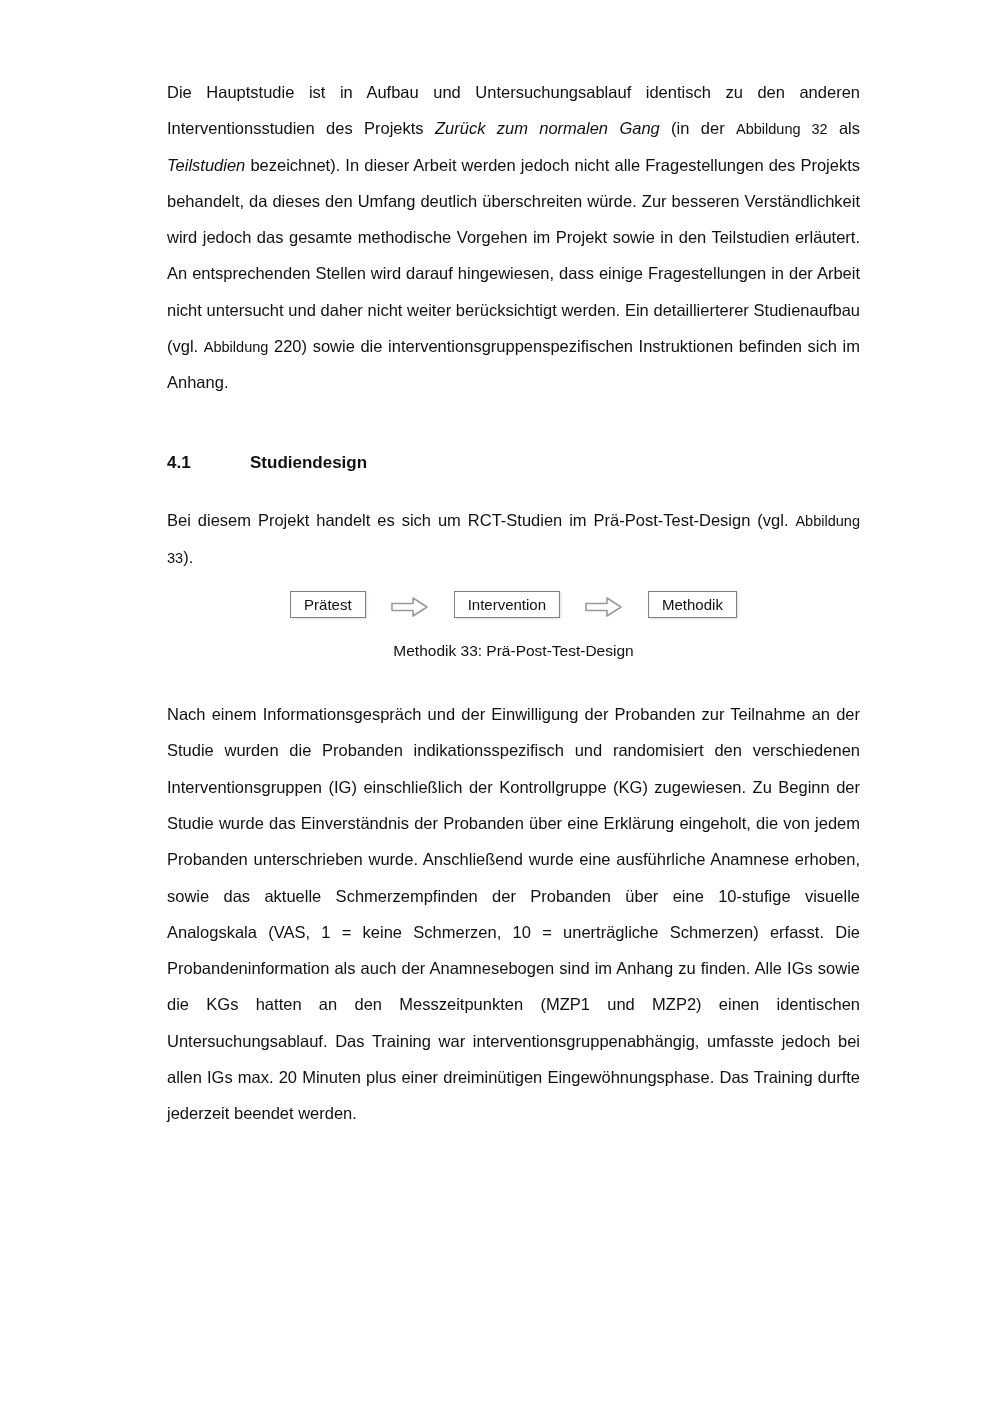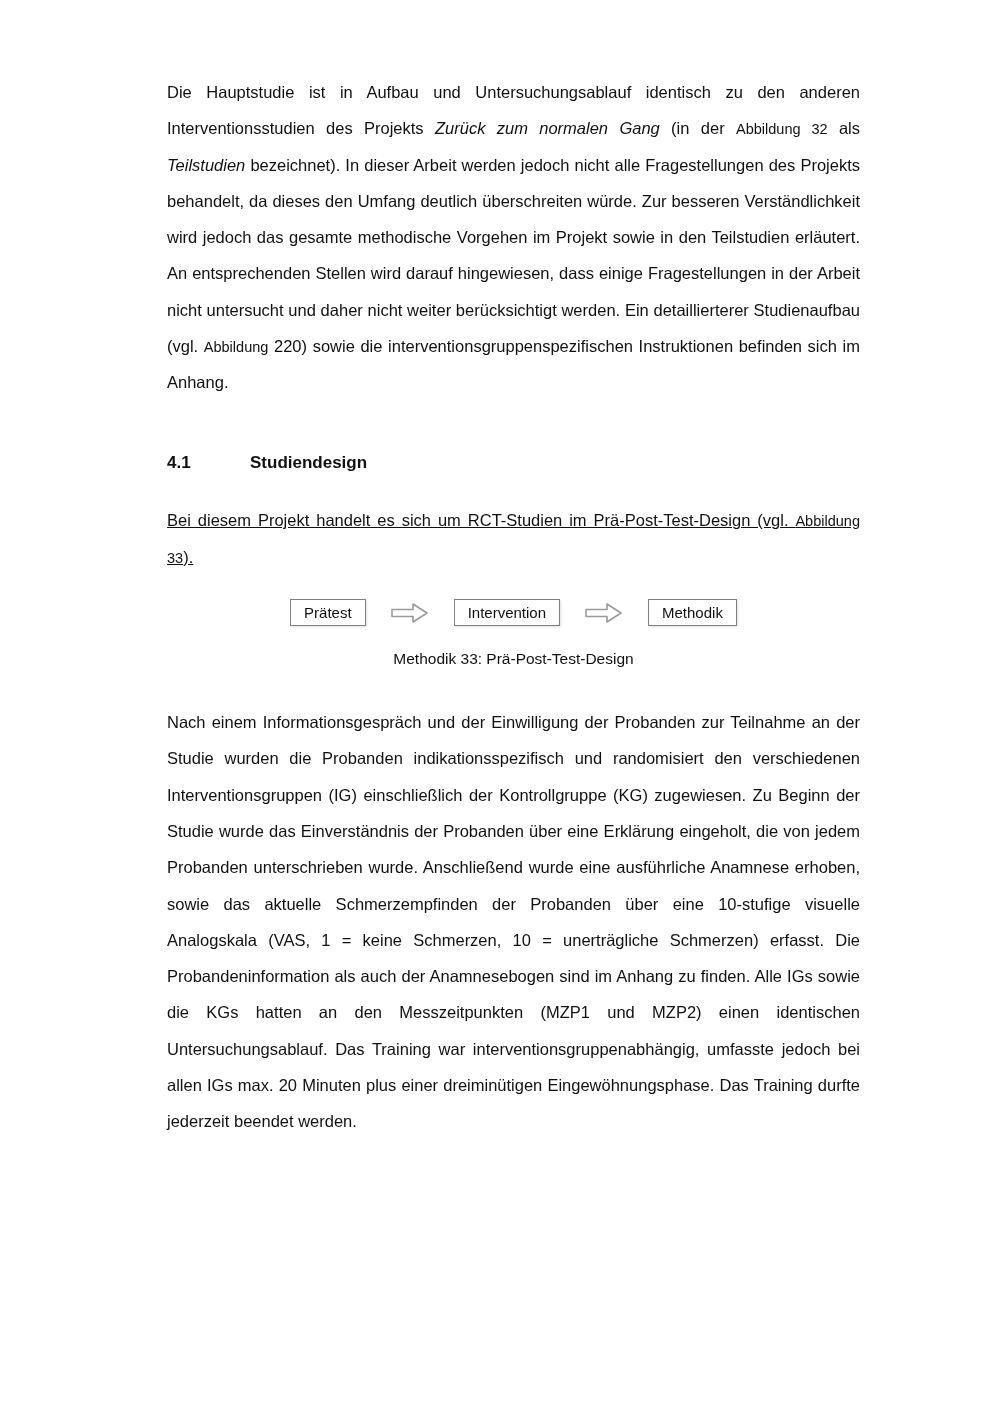--- a/index.html
+++ b/index.html
@@ -31,39 +31,39 @@
     border-bottom: 1px solid #333;
   }
   .body-text {
     font-size: 16.5px;
     line-height: 2.2;
     text-align: justify;
     hyphens: auto;
     -webkit-hyphens: auto;
   }
   .para-1 { margin-top: 24px; }
-  .para-2 { margin-top: 28px; text-decoration: underline; }
+  .para-2 { margin-top: 28px; }
   .para-3 { margin-top: 36px; }
   .i { font-style: italic; }
   .ref { font-size: 0.88em; }
   .section-heading {
     margin-top: 50px;
     font-size: 17px;
     font-weight: bold;
     line-height: 1.4;
   }
   .section-heading .sec-num {
     display: inline-block;
     width: 83px;
   }
   .figure-row {
-    margin-top: 24px;
+    margin-top: 16px;
     display: flex;
     justify-content: center;
-    align-items: center;
+    align-items: flex-end;
     gap: 24px;
   }
   .flow-box {
     border: 1px solid #7f7f7f;
     background: #ffffff;
     font-size: 15px;
     padding: 4px 13px;
     color: #111;
     box-shadow: 1px 1px 2px rgba(0,0,0,0.12);
     white-space: nowrap;

